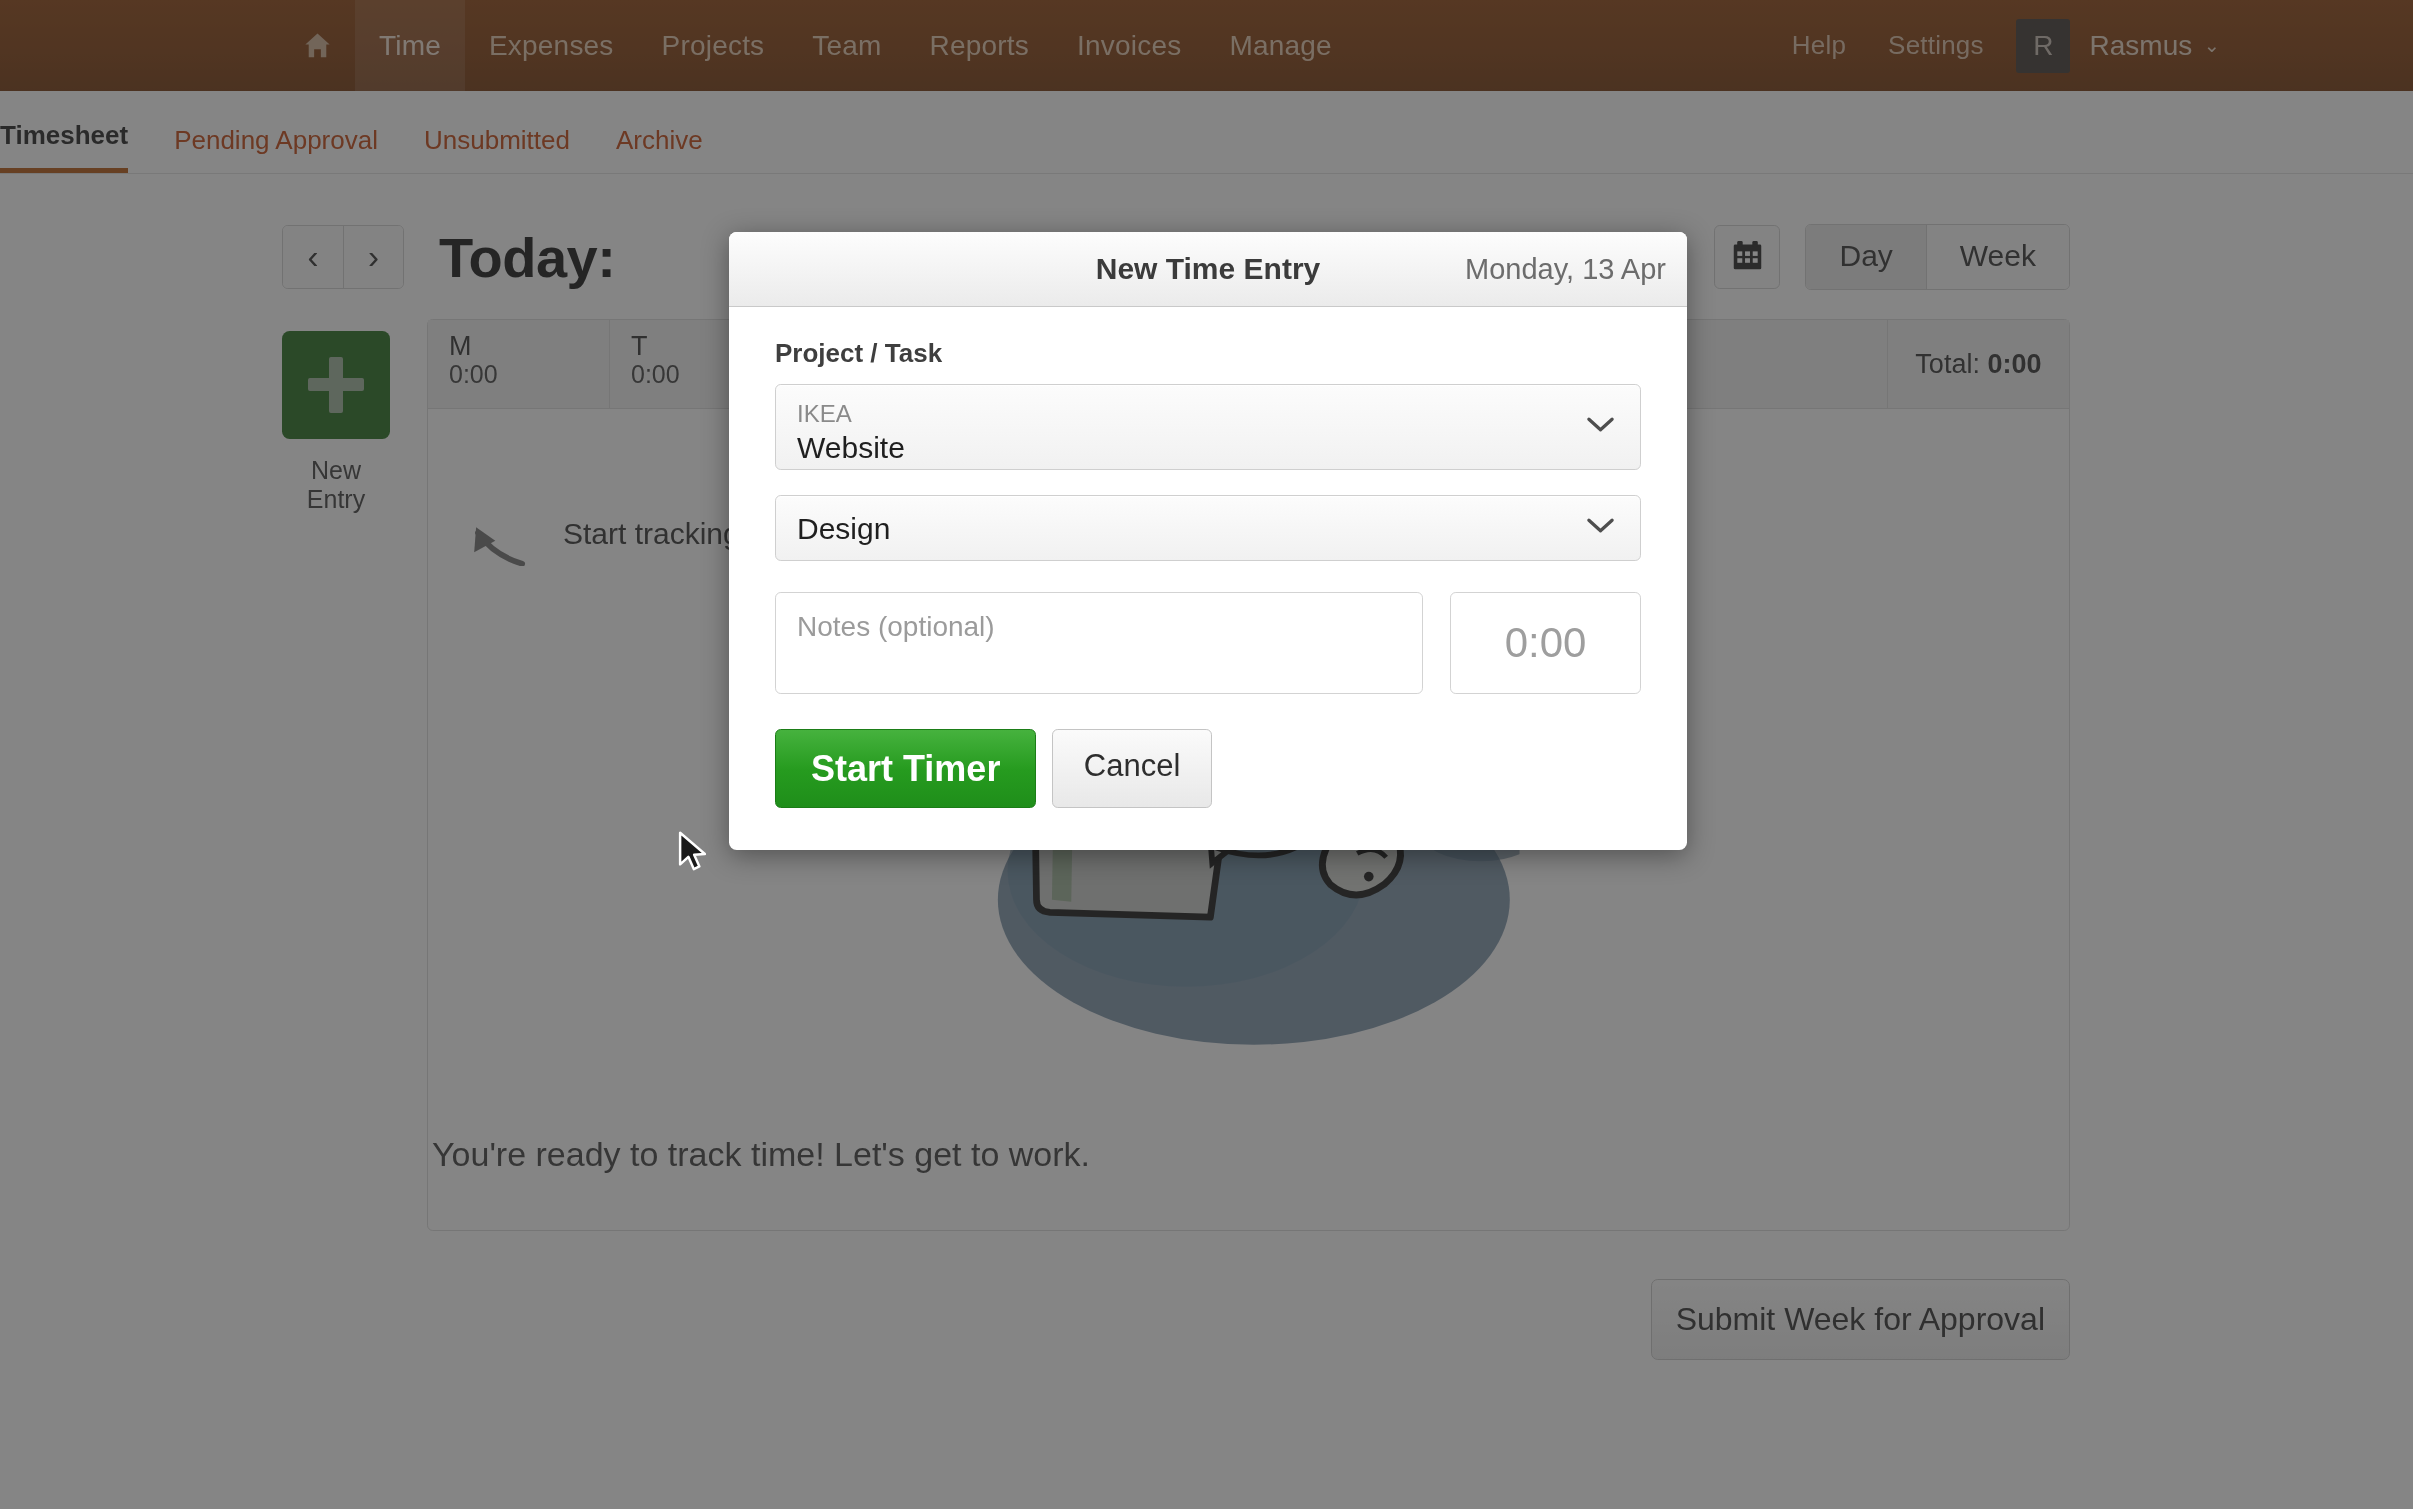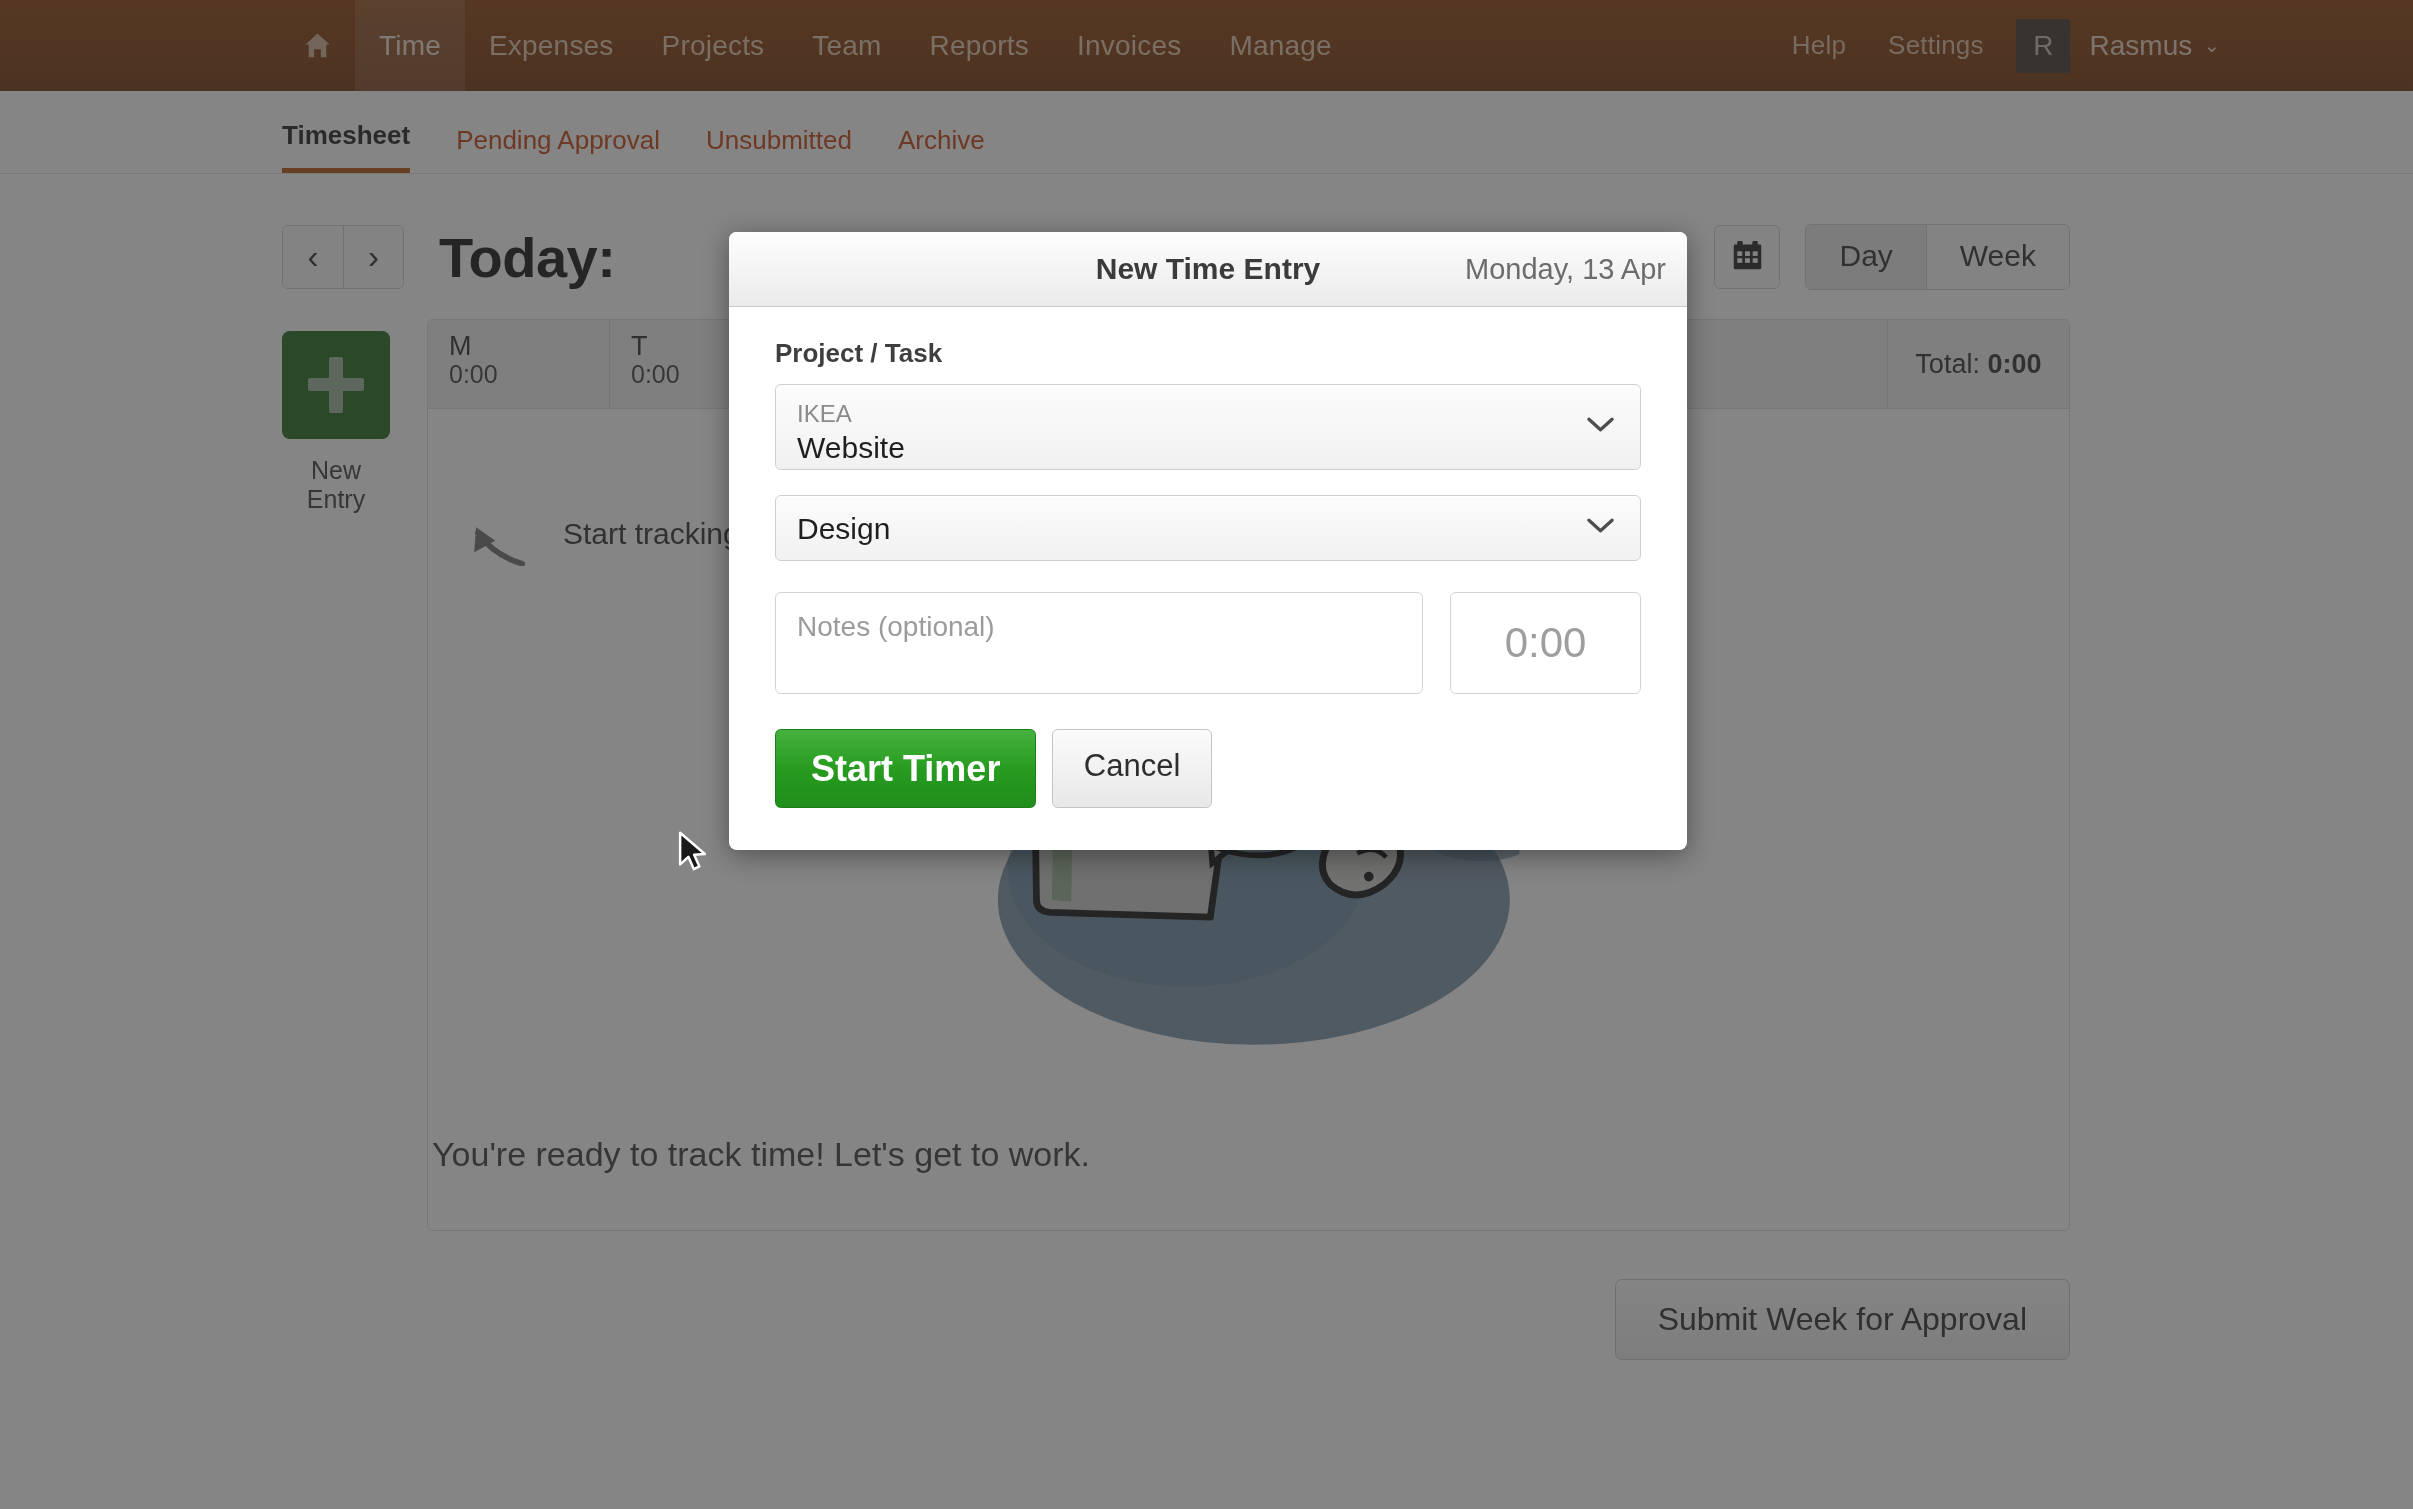--- a/index.html
+++ b/index.html
@@ -49,21 +49,20 @@
   .username {
     color: #e9d4c1; font-size: 28px; margin-left: 19.3px;
     display:flex; align-items:center; gap:11.6px; white-space:nowrap;
   }
   .caret { font-size: 19.3px; }
 
   
   .subnav {
     height: 83px; background: #ffffff;
     display: flex; align-items: flex-end;
-    padding-left: 282px;
     border-bottom: 1px solid #e2e2e2;
   }
   .subnav-item {
     font-size: 26px; color: #c2410c;
     padding: 0 0 17.4px 0; margin-right: 46px;
     white-space: nowrap;
   }
   .subnav-item.active {
     color: #1c1c1c; font-weight: bold;
     border-bottom: 5.8px solid #b4530c;
@@ -156,21 +155,21 @@
   .tip-link {
     position: absolute; left: 0; right: 0; top: 772px;
     text-align: center; font-size: 34px; color: #1f4e79;
     text-decoration: underline;
   }
 
   .submit-row { display: flex; justify-content: flex-end; margin-top: 48px; }
   .submit-btn {
     border: 1.9px solid #c9c9c9; border-radius: 6.8px;
     background: linear-gradient(180deg,#fdfdfd,#ececec);
-    font-size: 32px; color: #2b2b2b; padding: 21px 42px;
+    font-size: 32px; color: #2b2b2b; padding: 21px 24px;
     white-space: nowrap;
   }
 
   
   #dim {
     position: absolute; inset: 0;
     background: rgba(51,51,51,.60);
     z-index: 50;
   }
 

